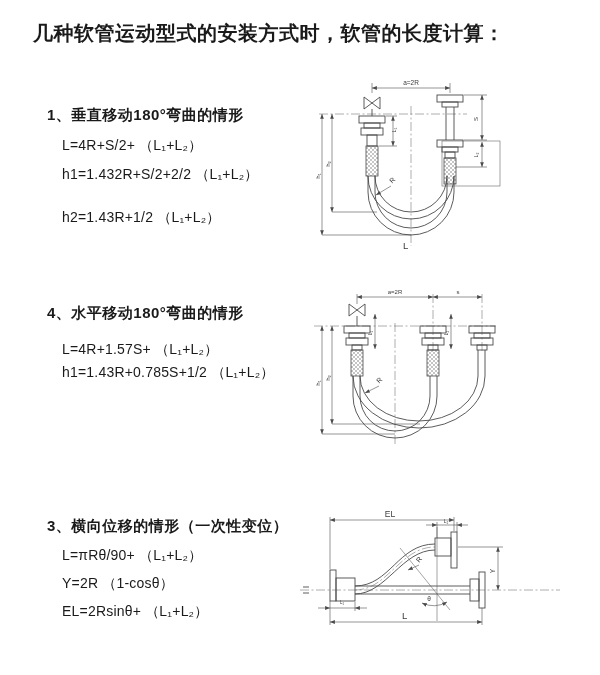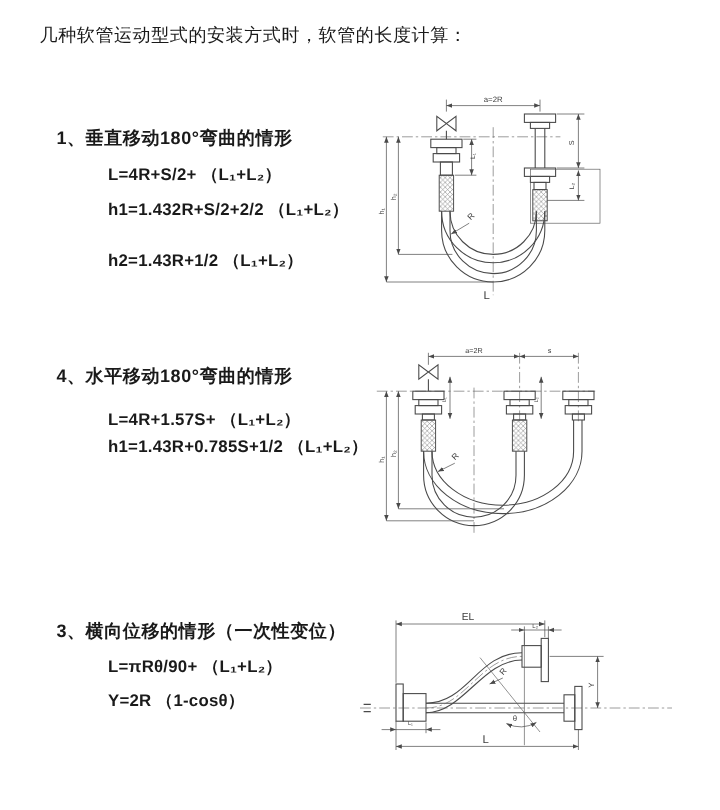--- a/index.html
+++ b/index.html
@@ -1,21 +1,21 @@
 <!DOCTYPE html>
 <html><head>
 <meta charset="utf-8">
 <style>
   html,body{margin:0;padding:0;background:#fff;}
   .page{position:relative;width:600px;height:675px;background:#ffffff;overflow:hidden;
         font-family:"Liberation Sans","DejaVu Sans",sans-serif;color:#1a1a1a;}
   .abs{position:absolute;white-space:nowrap;}
-  .title{left:33px;top:20px;font-size:15px;font-weight:400;letter-spacing:0.5px;}
+  .title{left:33px;top:20px;font-size:20px;font-weight:700;letter-spacing:0.5px;}
   .sec-head{font-size:15px;font-weight:700;letter-spacing:0.5px;}
-  .formula{font-size:14px;font-weight:700;letter-spacing:0.2px;margin-left:28px;}
+  .formula{font-size:14px;font-weight:400;letter-spacing:0.2px;}
   svg{position:absolute;overflow:visible;}
   svg text{fill:#3c3c3c;font-family:"Liberation Sans","DejaVu Sans",sans-serif;}
   .ln{stroke:#4a4a4a;fill:none;stroke-width:0.9;}
   .thin{stroke:#5a5a5a;fill:none;stroke-width:0.55;}
   .dim{stroke:#4f4f4f;fill:none;stroke-width:0.6;}
   .cl{stroke:#6a6a6a;fill:none;stroke-width:0.55;stroke-dasharray:9 2.5 2 2.5;}
   .braid{stroke:#4a4a4a;stroke-width:0.8;}
 </style>
 </head>
 <body>
@@ -29,20 +29,21 @@
   <div class="abs formula" style="left:62px;top:166px">h1=1.432R+S/2+2/2 （L₁+L₂）</div>
   <div class="abs formula" style="left:62px;top:209px">h2=1.43R+1/2 （L₁+L₂）</div>
 
   <div class="abs sec-head" style="left:47px;top:304px">4、水平移动180°弯曲的情形</div>
   <div class="abs formula" style="left:62px;top:341px">L=4R+1.57S+ （L₁+L₂）</div>
   <div class="abs formula" style="left:62px;top:364px">h1=1.43R+0.785S+1/2 （L₁+L₂）</div>
 
   <div class="abs sec-head" style="left:47px;top:517px">3、横向位移的情形（一次性变位）</div>
   <div class="abs formula" style="left:62px;top:547px">L=πRθ/90+ （L₁+L₂）</div>
   <div class="abs formula" style="left:62px;top:575px">Y=2R （1-cosθ）</div>
+  <div class="abs formula" style="left:62px;top:603px">EL=2Rsinθ+ （L₁+L₂）</div>
 
   <svg style="left:315px;top:72px" width="270" height="190" viewBox="0 0 270 190">
     <defs>
       <marker id="ar1" viewBox="0 0 10 10" refX="9" refY="5" markerWidth="9" markerHeight="9" orient="auto-start-reverse">
         <path d="M0,1.5 L9,5 L0,8.5 z" fill="#4a4a4a"></path>
       </marker>
       <pattern id="bp1" width="4" height="4" patternUnits="userSpaceOnUse">
         <path d="M0,4 L4,0 M0,0 L4,4" stroke="#8a8a8a" stroke-width="0.5"></path>
       </pattern>
     </defs>

